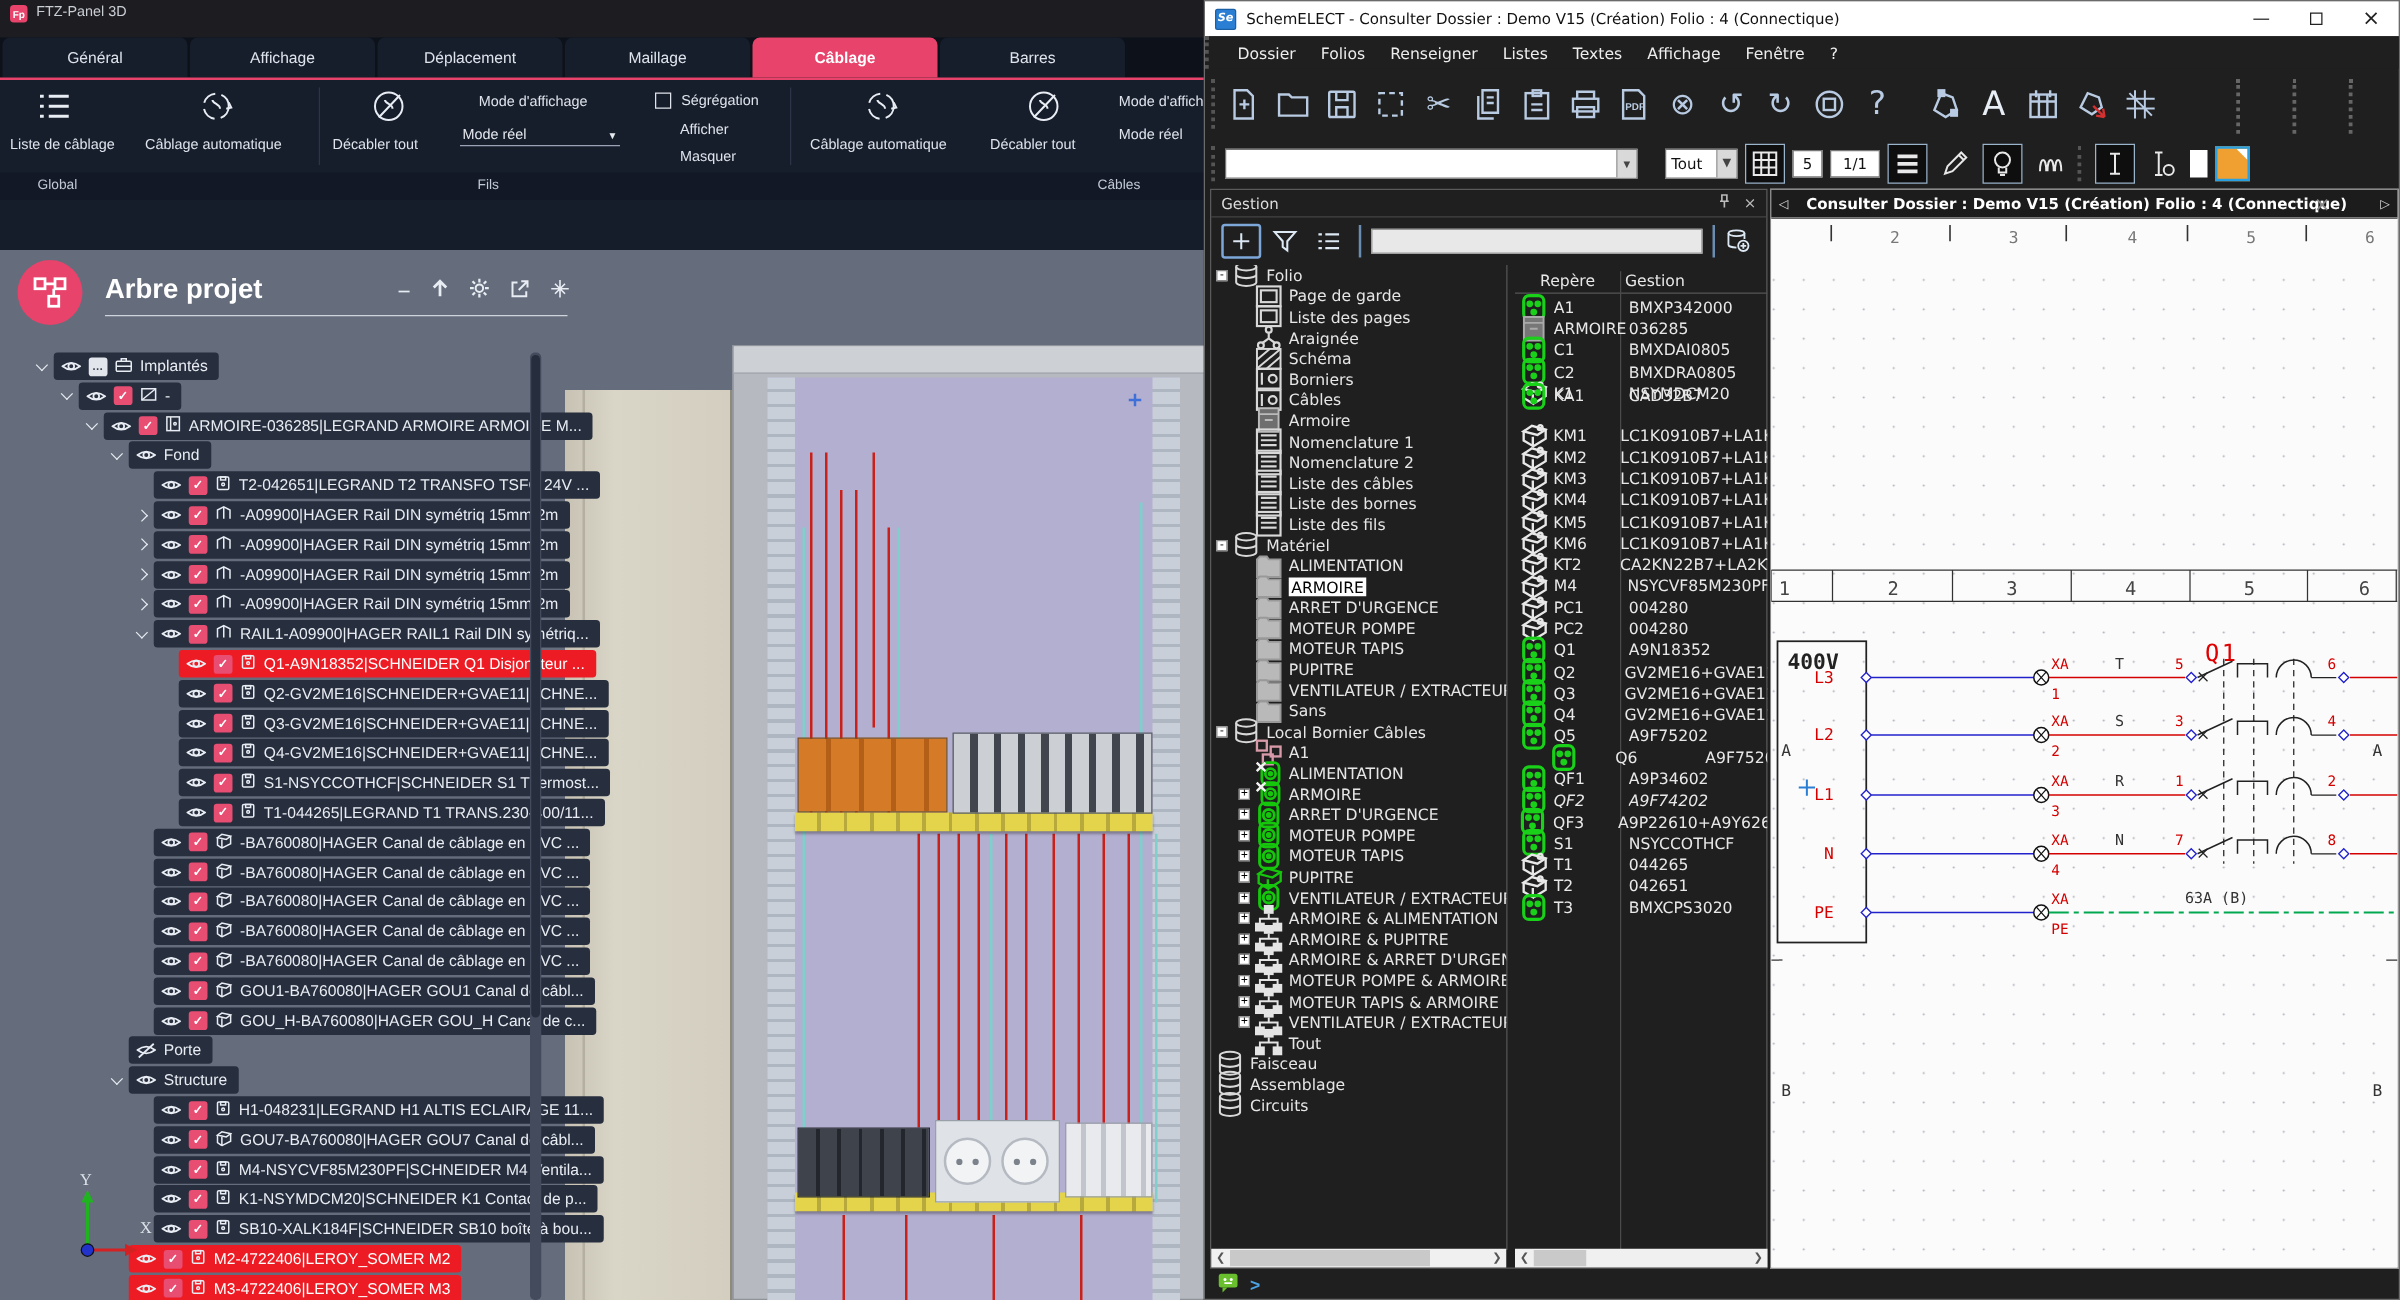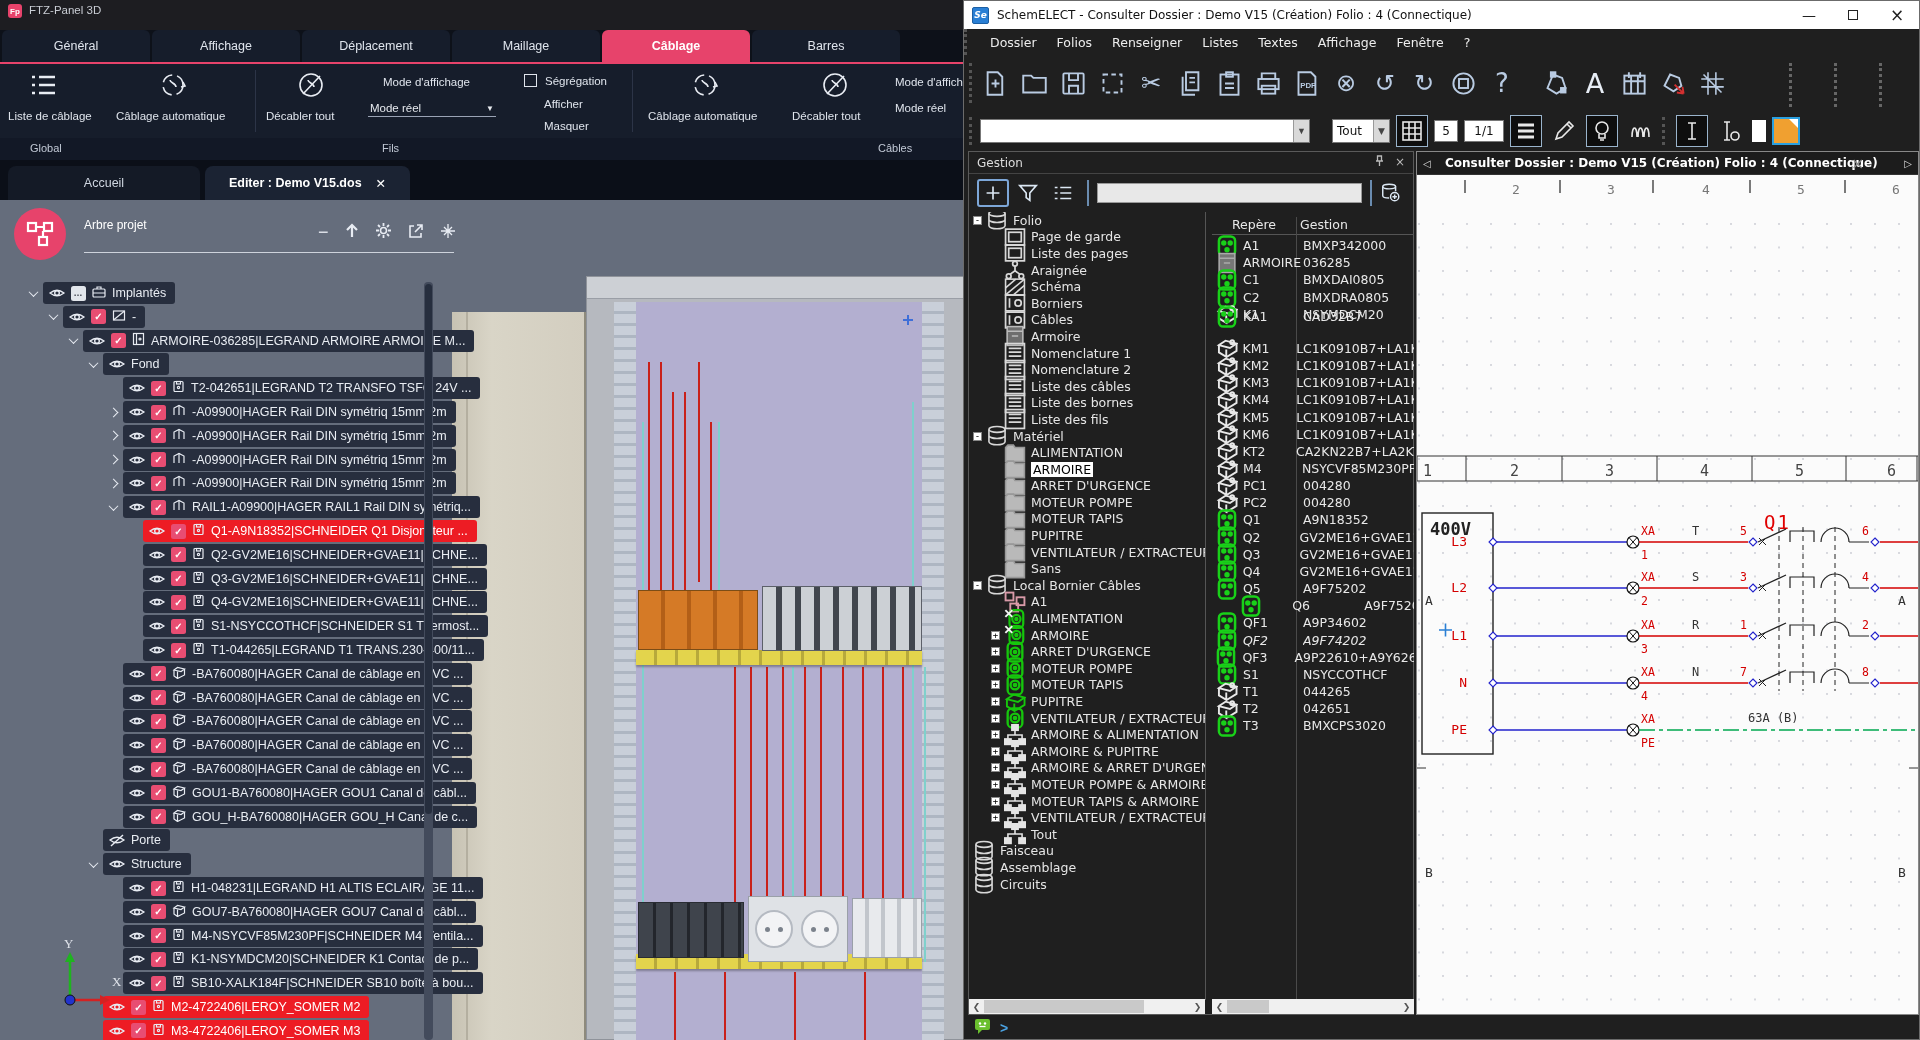--- a/index.html
+++ b/index.html
@@ -45,21 +45,21 @@
   .sock{position:absolute;top:13px;width:38px;height:38px;border-radius:50%;background:#f2f3f5;border:2px solid #b5bac2;}
   .sock:before,.sock:after{content:"";position:absolute;top:15px;width:5px;height:5px;border-radius:50%;background:#7b828c;}
   .sock:before{left:8px;} .sock:after{right:8px;}
   #dev-white{position:absolute;left:238px;top:596px;width:70px;height:60px;background:repeating-linear-gradient(90deg,#e8eaed 0 12px,#c2c6cc 12px 16px);border:1px solid #9aa0a8;}
   #bluecross{position:absolute;left:316px;top:38px;width:10px;height:10px;}
   #bluecross:before{content:"";position:absolute;left:0;top:4px;width:10px;height:2px;background:#3f6fd8;}
   #bluecross:after{content:"";position:absolute;left:4px;top:0;width:2px;height:10px;background:#3f6fd8;}
 
   
   #arbre-logo{position:absolute;left:14px;top:8px;width:52px;height:52px;border-radius:50%;background:#e7436b;display:flex;align-items:center;justify-content:center;}
-  #arbre-title{position:absolute;left:84px;top:18px;font-size:12px;font-weight:400;color:#fff;}
+  #arbre-title{position:absolute;left:84px;top:18px;font-size:22px;font-weight:700;color:#fff;}
   #arbre-icons{position:absolute;left:318px;top:22px;display:flex;gap:16px;color:#e8ecf3;align-items:center;}
   #arbre-underline{position:absolute;left:84px;top:52px;width:370px;height:1px;background:#ced3dc;}
   .trow{position:absolute;display:flex;align-items:center;gap:6px;height:22px;white-space:nowrap;}
   .exp{width:7px;height:7px;border-right:1.8px solid #e8ecf3;border-bottom:1.8px solid #e8ecf3;flex:none;}
   .exp.open{transform:rotate(45deg) translate(-1px,-1px);}
   .exp.closed{transform:rotate(-45deg);}
   .exp.none{visibility:hidden;}
   .chip{display:flex;align-items:center;gap:6px;height:22px;background:#272e3e;border-radius:3px;padding:0 9px 0 6px;color:#e9edf3;font-size:12.5px;}
   .trow.hl .chip{background:#ed1c24;color:#fff;}
   .eyew{color:#e8ecf3;display:flex;align-items:center;}
@@ -203,29 +203,20 @@
       <div class="abs rlabel" style="left:792px;top:46px;">Décabler tout</div>
       <div class="abs rlabel" style="left:895px;top:12px;">Mode d'affich</div>
       <div class="abs rlabel" style="left:895px;top:38px;">Mode réel</div>
     </div>
     <div id="ftz-grouplabels">
       <span class="abs" style="left:30px;top:4px;">Global</span>
       <span class="abs" style="left:382px;top:4px;">Fils</span>
       <span class="abs" style="left:878px;top:4px;">Câbles</span>
     </div>
 
-    <div id="ftz-doctabs">
-        <div class="dtab" style="left: 8px; width: 192px;">
-          <span class="lbl">Accueil</span>
-        </div>
-        <div class="dtab active" style="left: 205px; width: 205px;">
-          <span class="lbl">Editer : Demo V15.dos</span>
-          <span style="font-weight:normal;">✕</span>
-        </div>
-      </div>
 
     <div id="ftz-main">
 
       <div id="door"></div>
       <div id="cab">
         <div id="cab-top"></div>
         <div id="plate">
           <div class="duct" style="left:0;"></div>
           <div class="duct" style="left:308px;"></div>
           <div id="wires" style="position:absolute;left:0;top:0;width:100%;height:100%;">

